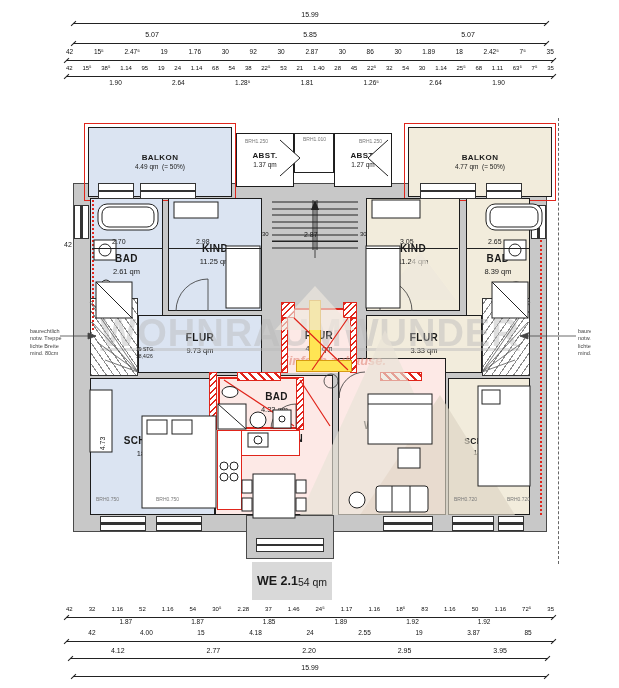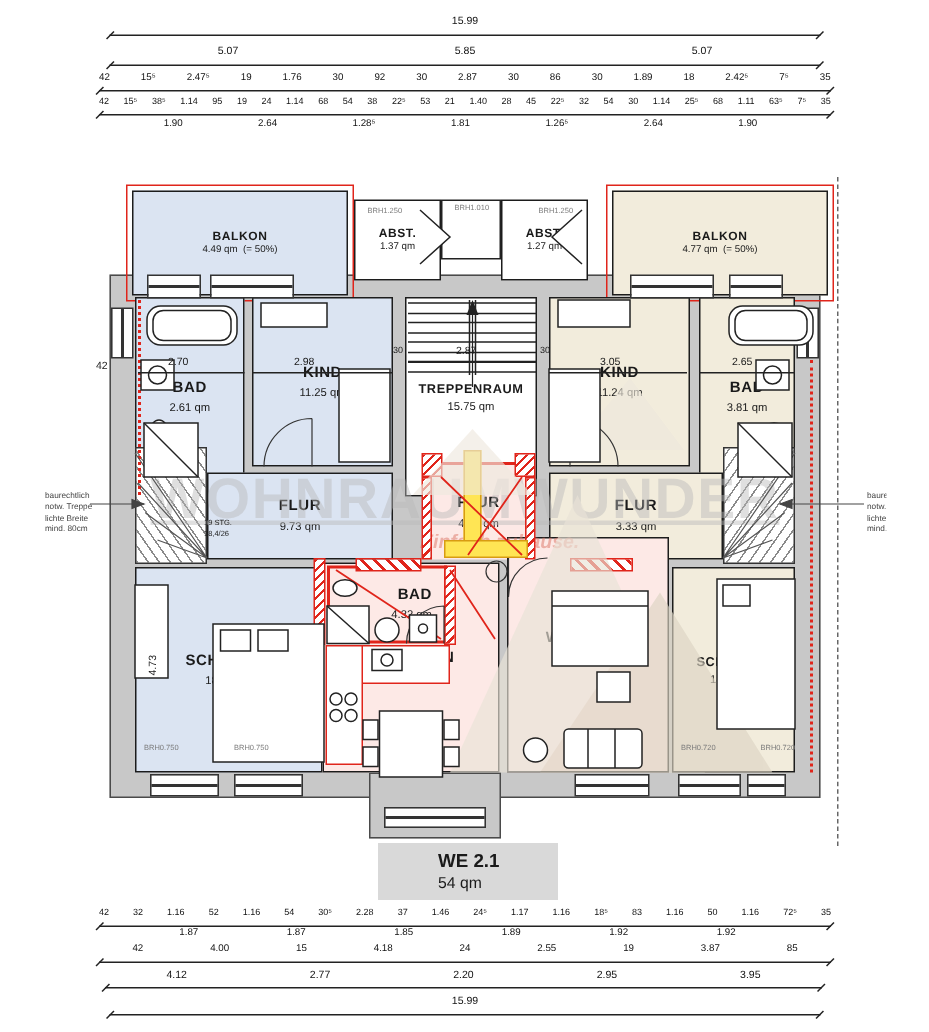--- a/index.html
+++ b/index.html
@@ -52,21 +52,21 @@
   .stairnote{position:absolute;font-size:5px;color:#222;line-height:1.3;z-index:6;}
   .dashline{position:absolute;width:0;border-left:1px dashed #666;z-index:6;}
   
   #wm-brand{position:absolute;left:60px;top:314px;width:500px;text-align:center;
     font-size:38px;font-weight:bold;letter-spacing:1px;color:rgba(185,185,185,.45);
     z-index:3;line-height:1;text-decoration:underline;}
   #wm-tag{position:absolute;left:280px;top:354px;width:160px;font-size:13px;
     font-style:italic;font-weight:bold;color:rgba(222,125,112,.55);z-index:3;line-height:1;}
   
   #we-box{position:absolute;left:252px;top:562px;width:80px;height:38px;background:#d9d9d9;
-    display:flex;flex-direction:column;align-items:flex-start;justify-content:center;z-index:4;padding-left:40px;}
+    display:flex;flex-direction:row;align-items:center;justify-content:center;z-index:4;}
   #we-box .n{font-weight:bold;font-size:12.5px;}
   #we-box .a{font-size:10.5px;margin-top:2px;}
   svg{position:absolute;left:0;top:0;z-index:5;pointer-events:none;}
 </style>
 </head>
 <body>
 
 <div id="canvas">
 
   <div class="dimrow center f7" style="left:73px;top:11px;width:474px;">
@@ -163,31 +163,27 @@
   <div class="abs" style="left:294px;top:133px;width:40px;height:40px;background:#fff;border:1px solid #222;z-index:2;"></div>
 
   <div class="room" style="left:90px;top:198px;width:73px;height:133px;background:#dbe4f2;">
     <span class="rl">BAD</span>
     <span class="ra">2.61 qm</span>
   </div>
   <div class="room" style="left:168px;top:198px;width:94px;height:113px;background:#dbe4f2;">
     <span class="rl">KIND</span>
     <span class="ra">11.25 qm</span>
   </div>
-  <div class="room" style="left:270px;top:198px;width:88px;height:133px;background:#fff;">
-    <span class="rl" style="font-size:8.5px;">TREPPENRAUM</span>
-    <span class="ra">15.75 qm</span>
-  </div>
   <div class="room" style="left:366px;top:198px;width:94px;height:113px;background:#f2ecdc;">
     <span class="rl">KIND</span>
     <span class="ra">11.24 qm</span>
   </div>
   <div class="room" style="left:466px;top:198px;width:64px;height:133px;background:#f2ecdc;">
     <span class="rl">BAD</span>
-    <span class="ra">3.81 qm</span>
+    <span class="ra">8.39 qm</span>
   </div>
   <div class="abs stairHatchL" style="left:90px;top:298px;width:48px;height:78px;"></div>
   <div class="abs stairHatchR" style="left:482px;top:298px;width:48px;height:78px;"></div>
   <div class="room" style="left:138px;top:315px;width:124px;height:58px;background:#dbe4f2;">
     <span class="rl">FLUR</span>
     <span class="ra">9.73 qm</span>
   </div>
   <div class="room" style="left:366px;top:315px;width:116px;height:58px;background:#f2ecdc;">
     <span class="rl">FLUR</span>
     <span class="ra">3.33 qm</span>

